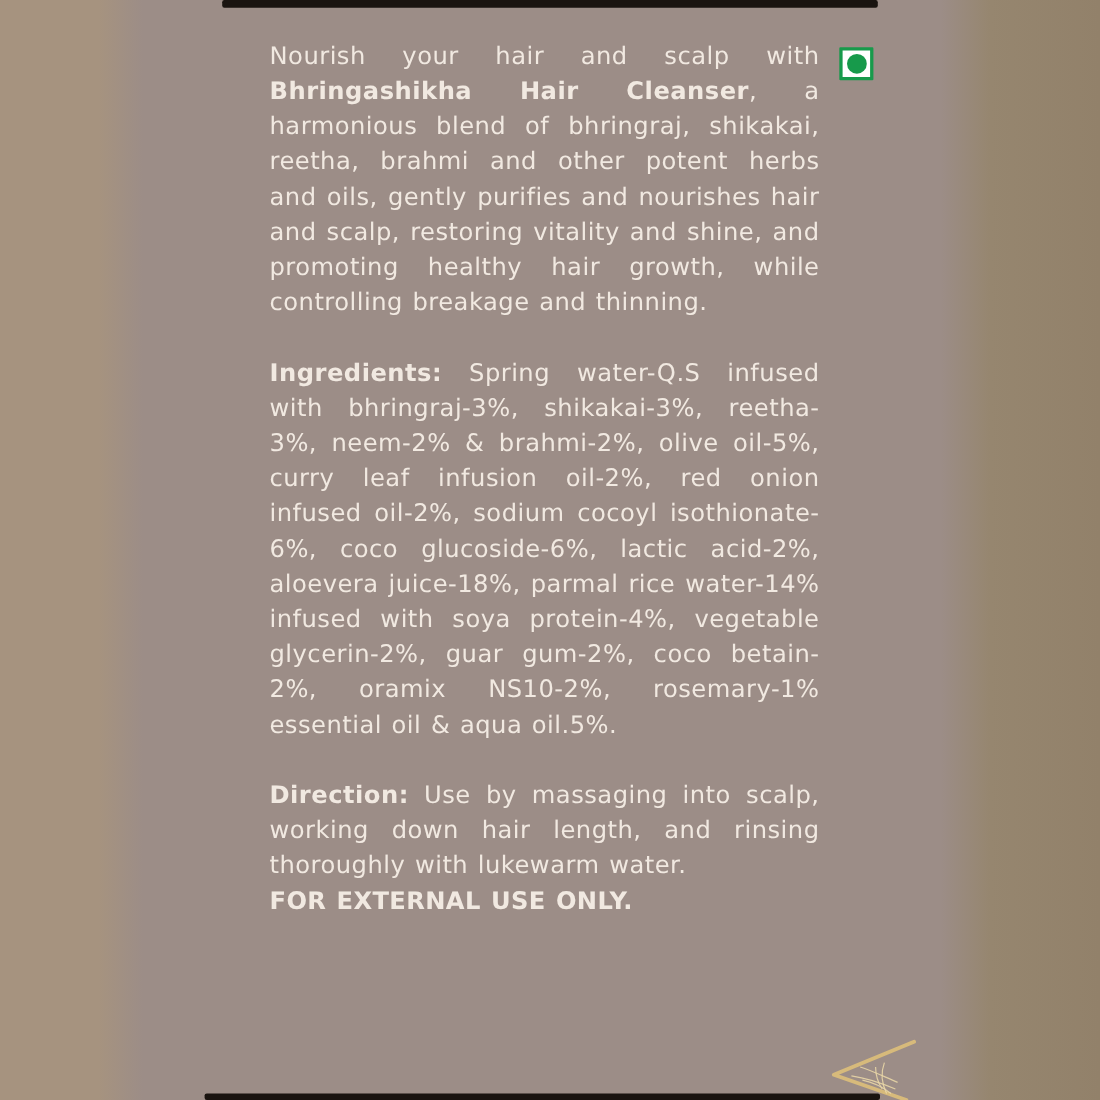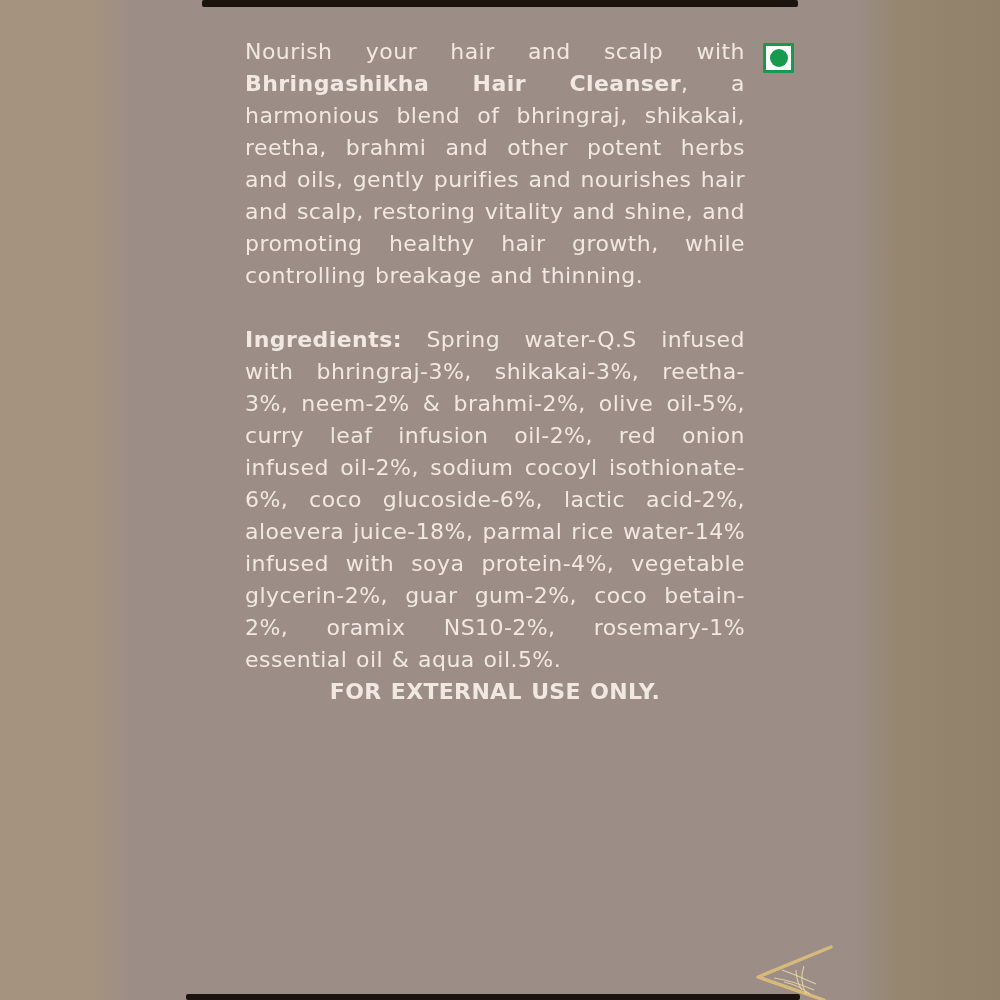--- a/index.html
+++ b/index.html
@@ -77,21 +77,21 @@
     letter-spacing: 0.02em;
     word-spacing: 0.06em;
     text-align: justify;
   }
   .label-text p { margin: 0; }
   .para-gap   { margin-top: 32px !important; }
   .para-gap-lg{ margin-top: 44px !important; }
   .bold { font-weight: 700; }
   .external-line {
     font-weight: 700;
-    text-align: center;
+    text-align: left;
     letter-spacing: 0.015em;
   }
 </style>
 </head>
 <body>
 
 <div class="stage">
 
   <div class="edge-bar top"></div>
   <div class="edge-bar bottom"></div>
@@ -108,18 +108,19 @@
     <path class="leaf-vein" d="M60 22 C57 30 57 40 62 50"></path>
     <path class="leaf-vein" d="M52 26 C52 32 54 40 58 46"></path>
   </svg>
 
   <div class="label-text">
 
     <p><span>Nourish your hair and scalp with </span><span class="bold">Bhringashikha Hair Cleanser</span><span>, a harmonious blend of bhringraj, shikakai, reetha, brahmi and other potent herbs and oils, gently purifies and nourishes hair and scalp, restoring vitality and shine, and promoting healthy hair growth, while controlling breakage and thinning.</span></p>
 
     <p class="para-gap"><span class="bold">Ingredients:</span><span> Spring water-Q.S infused with bhringraj-3%, shikakai-3%, reetha-3%, neem-2% &amp; brahmi-2%, olive oil-5%, curry leaf infusion oil-2%, red onion infused oil-2%, sodium cocoyl isothionate-6%, coco glucoside-6%, lactic acid-2%, aloevera juice-18%, parmal rice water-14% infused with soya protein-4%, vegetable glycerin-2%, guar gum-2%, coco betain-2%, oramix NS10-2%, rosemary-1% essential oil &amp; aqua oil.5%.</span></p>
 
+    <p class="para-gap"><span class="bold">Direction:</span><span> Use by massaging into scalp, working down hair length, and rinsing thoroughly with lukewarm water.</span></p>
 
 
     <p class="external-line">FOR EXTERNAL USE ONLY.</p>
 
   </div>
 </div>
 
 </body></html>

